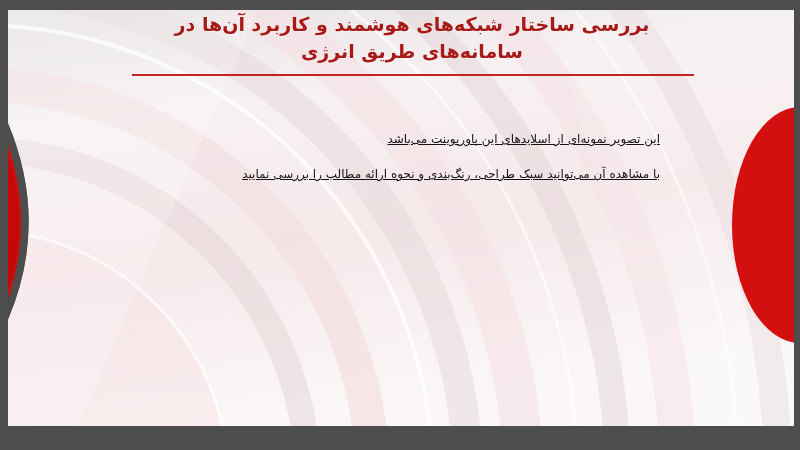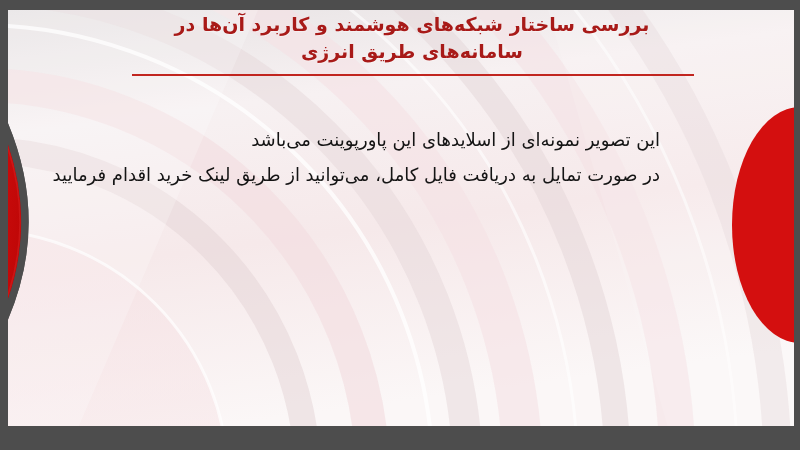--- a/index.html
+++ b/index.html
@@ -101,23 +101,24 @@
     position: absolute;
     right: 140px;
     top: 122px;
     width: 530px;
     text-align: right;
     direction: rtl;
     z-index: 6;
   }
   .body-line {
     color: #141414;
-    font-size: 18px;
+    font-size: 12px;
     line-height: 35px;
     white-space: nowrap;
+    text-decoration: underline;
   }
 </style>
 </head>
 <body>
 
 <div id="slide">
 
   <div class="canvas">
     <svg class="bg-svg" viewBox="0 0 786 418" preserveAspectRatio="none">
       <defs>
@@ -192,16 +193,16 @@
   <div class="frame-right"></div>
 
   <div class="title-block">
     <div class="title-line">بررسی ساختار شبکه‌های هوشمند و کاربرد آن‌ها در</div>
     <div class="title-line">سامانه‌های طریق انرژی</div>
   </div>
   <div class="title-rule"></div>
 
   <div class="body-block">
     <div class="body-line">این تصویر نمونه‌ای از اسلایدهای این پاورپوینت می‌باشد</div>
-    <div class="body-line">در صورت تمایل به دریافت فایل کامل، می‌توانید از طریق لینک خرید اقدام فرمایید</div>
+    <div class="body-line">با مشاهده آن می‌توانید سبک طراحی، رنگ‌بندی و نحوه ارائه مطالب را بررسی نمایید</div>
   </div>
 
 </div>
 
 </body></html>

